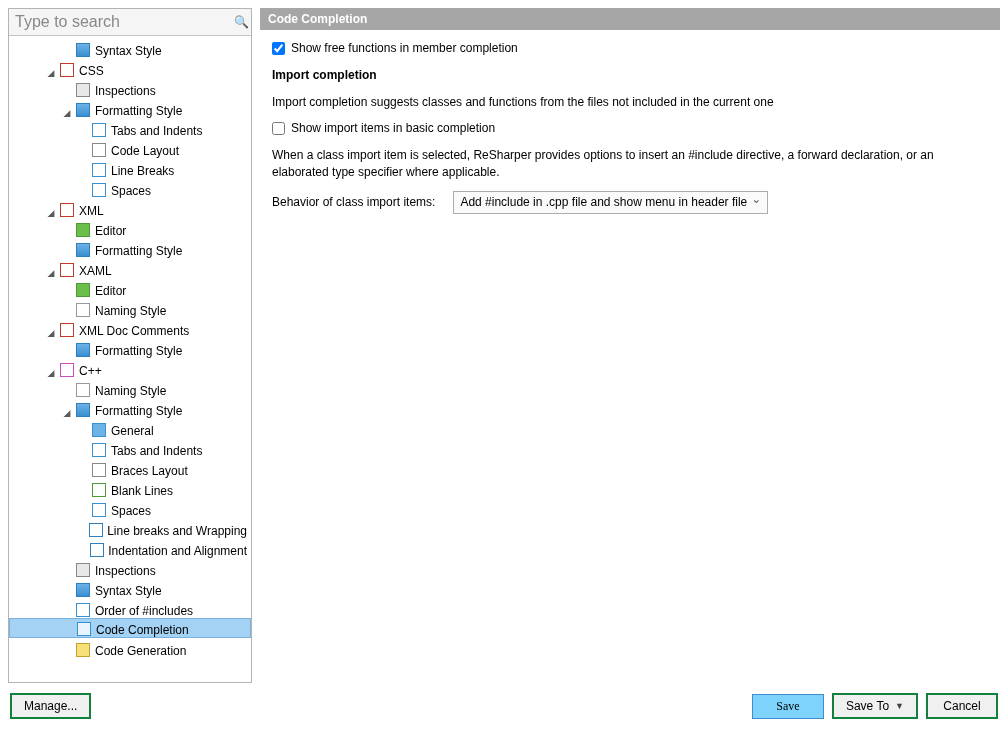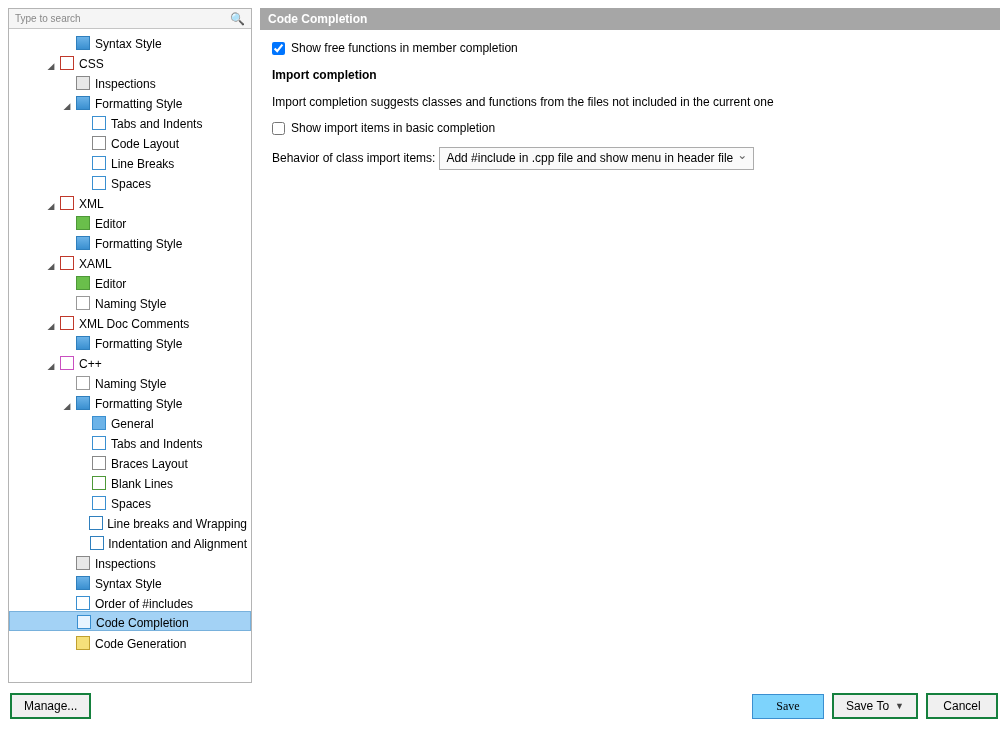--- a/index.html
+++ b/index.html
@@ -33,21 +33,21 @@
   border-bottom: 1px solid #c5c5c5;
   background: #f5f5f5;
 }
 .search-input {
   flex: 1;
   border: none;
   outline: none;
   background: transparent;
   padding: 4px 6px;
   font-family: inherit;
-  font-size: 10px;
+  font-size: 16px;
   color: #333;
 }
 .search-input::placeholder { color: #888; }
 .search-icon {
   padding: 0 6px;
   color: #5d9cc9;
   font-size: 12px;
 }
 .tree {
   flex: 1;
@@ -122,21 +122,21 @@
   margin-right: 6px;
 }
 .section-head {
   font-weight: bold;
   margin: 4px 0 10px 0;
 }
 .desc-text { margin-bottom: 10px; }
 .control-row {
   display: flex;
   align-items: center;
-  gap: 4px;
+  gap: 18px;
   margin-top: 6px;
 }
 .select-box {
   border: 1px solid #acacac;
   background: #fafafa;
   padding: 2px 20px 2px 6px;
   position: relative;
   font-size: 12px;
   min-width: 300px;
 }
@@ -441,20 +441,21 @@
 
       <div class="section-head">Import completion</div>
 
       <div class="desc-text">Import completion suggests classes and functions from the files not included in the current one</div>
 
       <label class="checkbox-row">
         <input type="checkbox" id="cb2" style="">
         <span>Show import items in basic completion</span>
       </label>
 
+      <div class="desc-text">When a class import item is selected, ReSharper provides options to insert an #include directive, a forward declaration, or an elaborated type specifier where applicable.</div>
 
       <div class="control-row">
         <span>Behavior of class import items:</span>
         <div class="select-box">Add #include in .cpp file and show menu in header file</div>
       </div>
     </div>
   </div>
 </div>
 
 <div class="dialog-footer">

